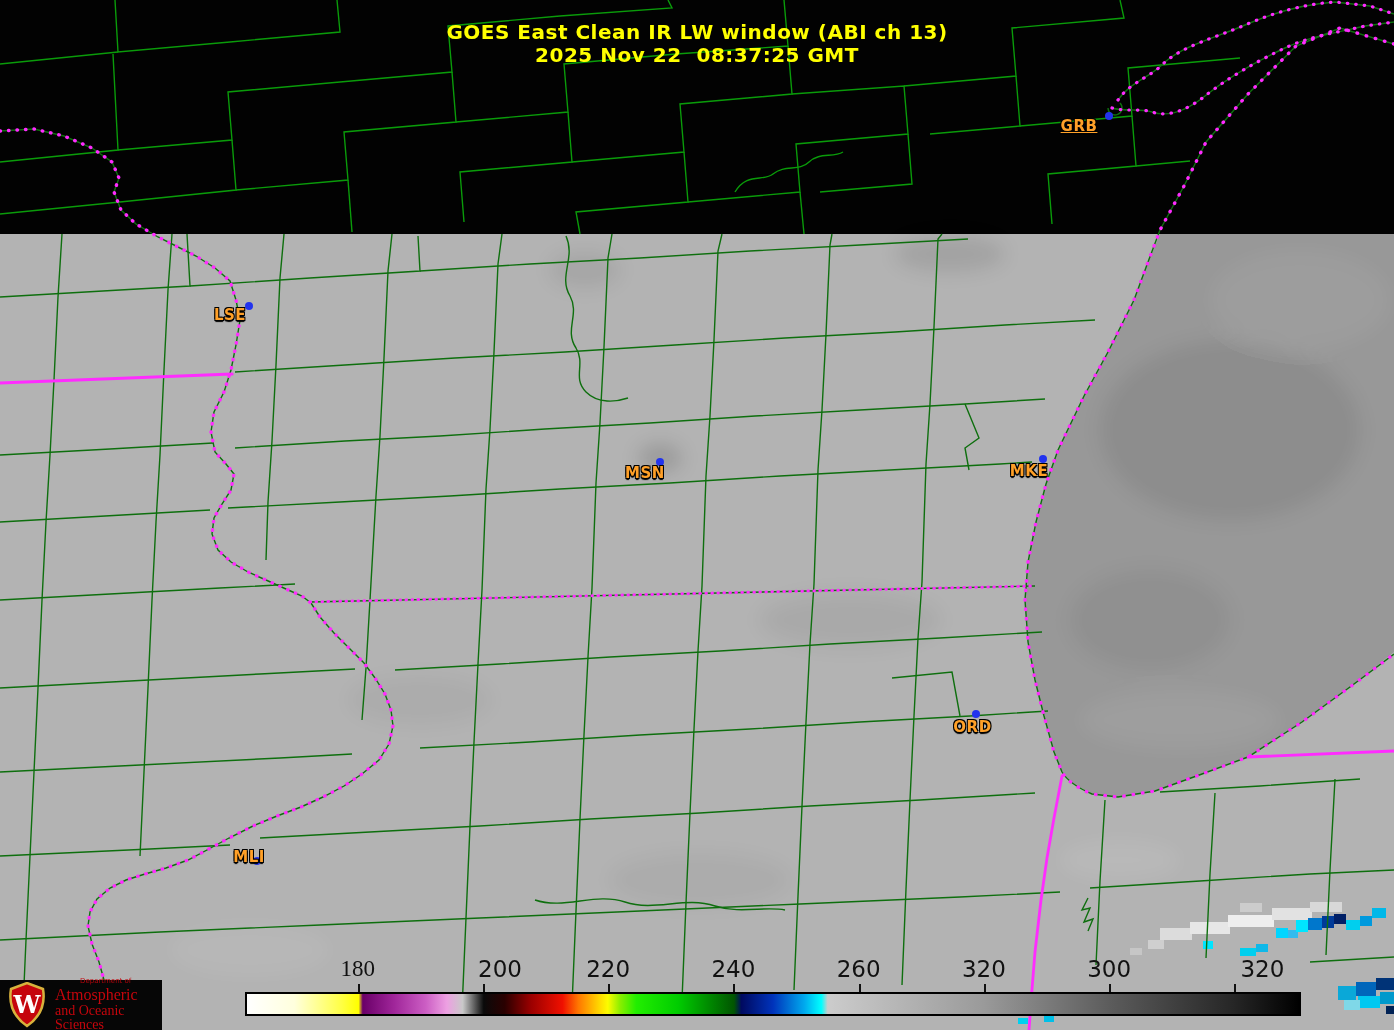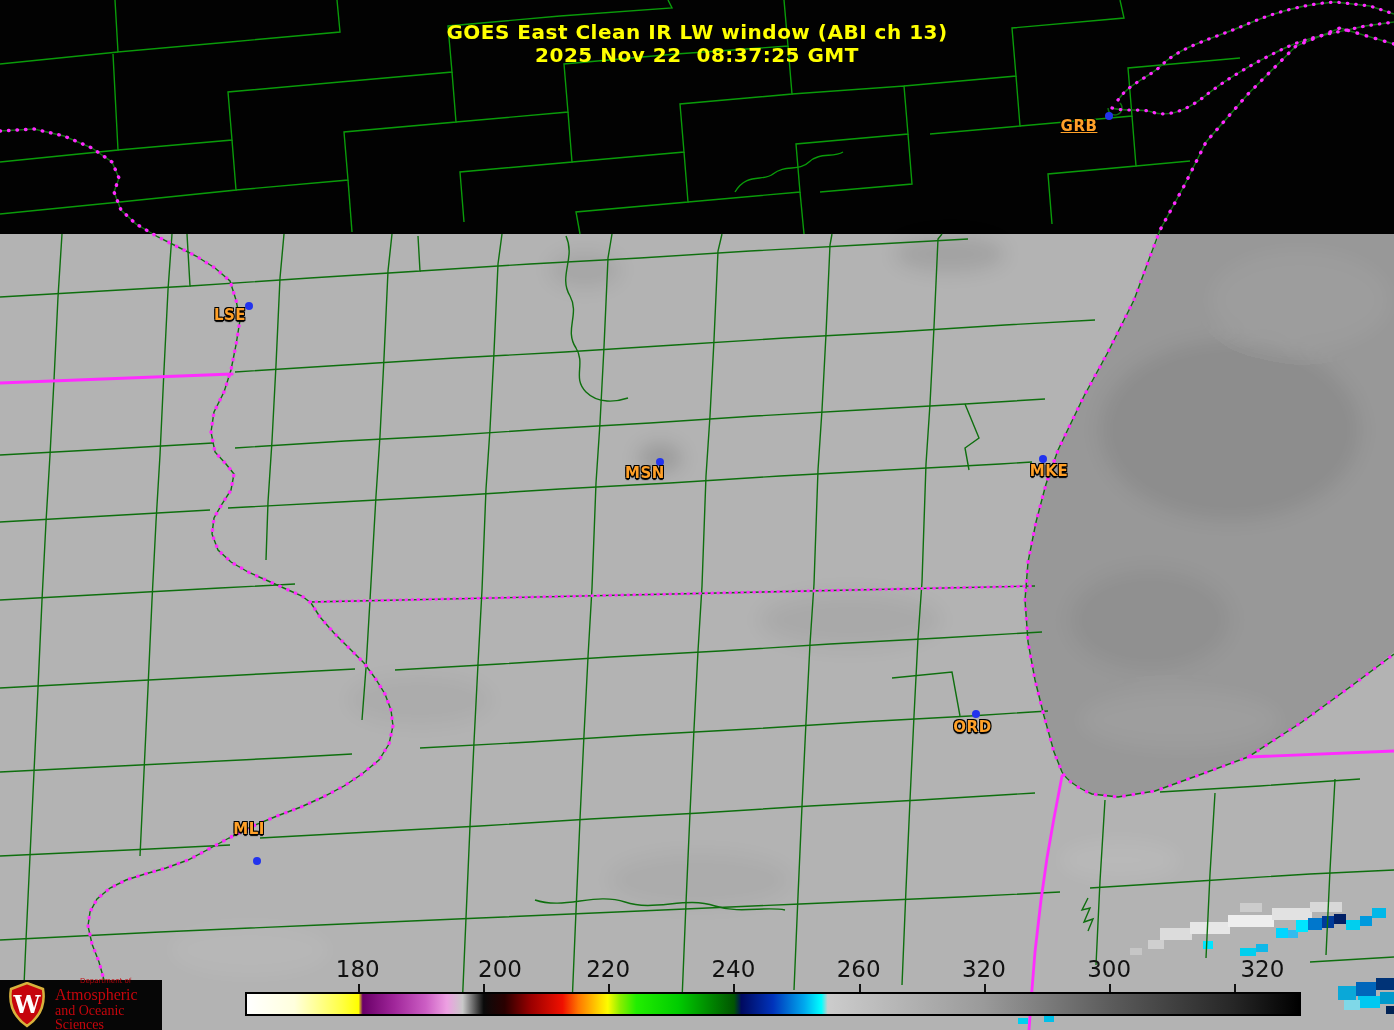--- a/index.html
+++ b/index.html
@@ -201,30 +201,30 @@
   </div>
 
   <div id="stations">
       <div class="station-dot" style="left: 1109px; top: 116px; background: rgb(34, 51, 238);"></div>
       <div class="station-label" style="left: 1079px; top: 126px; text-decoration: underline;">GRB</div>
       <div class="station-dot" style="left: 249px; top: 306px; background: rgb(34, 51, 238);"></div>
       <div class="station-label" style="left: 230px; top: 315px;">LSE</div>
       <div class="station-dot" style="left: 660px; top: 462px; background: rgb(34, 51, 238);"></div>
       <div class="station-label" style="left: 645px; top: 473px;">MSN</div>
       <div class="station-dot" style="left: 1043px; top: 459px; background: rgb(34, 51, 238);"></div>
-      <div class="station-label" style="left: 1029px; top: 471px; margin-left: 20px;">MKE</div>
+      <div class="station-label" style="left: 1029px; top: 471px;">MKE</div>
       <div class="station-dot" style="left: 976px; top: 714px; background: rgb(34, 51, 238);"></div>
       <div class="station-label" style="left: 962px; top: 727px; padding-left: 21px;">ORD</div>
       <div class="station-dot" style="left: 257px; top: 861px; background: rgb(34, 51, 238);"></div>
-      <div class="station-label" style="left: 241px; top: 829px; padding-left: 16px;">MLI</div>
+      <div class="station-label" style="left: 241px; top: 857px; padding-left: 16px;">MLI</div>
     </div>
 
   <div id="cbLabels">
       <div class="cb-tick" style="left: 357.714px;"></div>
-      <div class="cb-label" style="left: 357.714px;">180</div>
+      <div class="cb-label" style="left: 357.714px; font-family: Liberation Serif, serif;">180</div>
       <div class="cb-tick" style="left: 482.952px;"></div>
       <div class="cb-label" style="left: 500px;">200</div>
       <div class="cb-tick" style="left: 608.19px;"></div>
       <div class="cb-label" style="left: 608.19px;">220</div>
       <div class="cb-tick" style="left: 733.429px;"></div>
       <div class="cb-label" style="left: 733.429px;">240</div>
       <div class="cb-tick" style="left: 858.667px;"></div>
       <div class="cb-label" style="left: 858.667px;">260</div>
       <div class="cb-tick" style="left: 983.905px;"></div>
       <div class="cb-label" style="left: 983.905px;">320</div>

